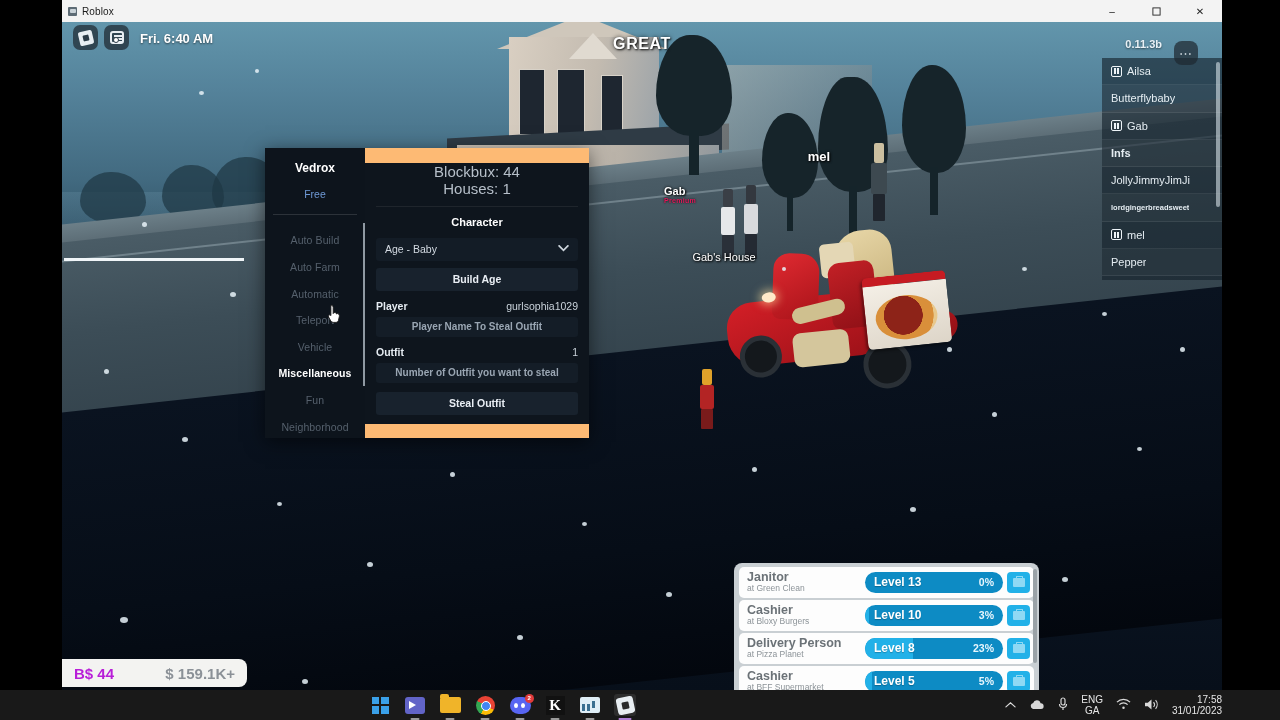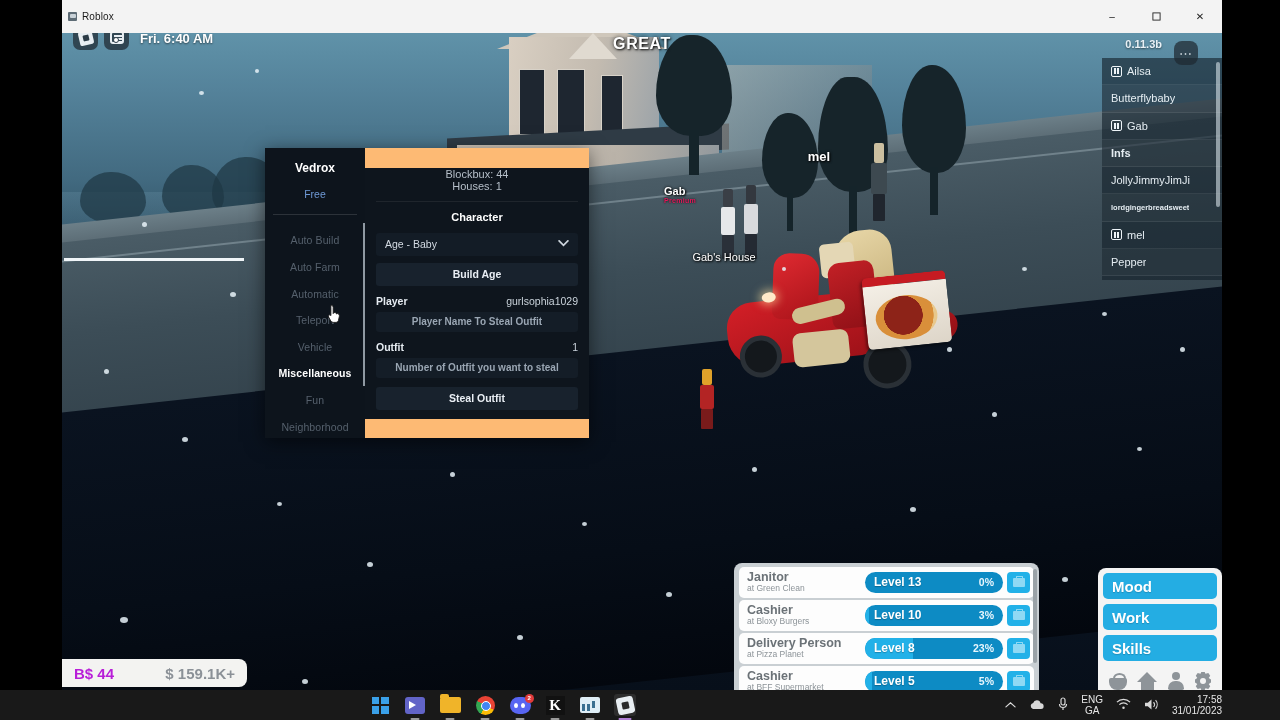--- a/index.html
+++ b/index.html
@@ -10,21 +10,21 @@
   }
   #screen { position: relative; width: 1280px; height: 720px; background: #000; }
 
   
   #roblox-window {
     position: absolute; left: 62px; top: 0; width: 1160px; height: 690px;
     overflow: hidden; background: #1b2a33;
   }
   
   #titlebar {
-    position: absolute; left: 0; top: 0; width: 1160px; height: 33px;
+    position: absolute; left: 0; top: 0; width: 1160px; height: 22px;
     background: #f3f3f3; display: flex; align-items: center;
     font-size: 10px; color: #1a1a1a; z-index: 60;
   }
   #titlebar .tb-icon {
     width: 9px; height: 9px; margin-left: 6px; margin-right: 5px;
     background: #5d6b75; border-radius: 1px; position: relative;
   }
   #titlebar .tb-icon:after{
     content:""; position:absolute; left:1.5px; top:2px; width:6px; height:4px;
     background:#c9d2d8; border-radius:1px;
@@ -221,21 +221,21 @@
   #vx-title { text-align:center; color:#fff; font-weight:700; font-size:12px; margin-top:15px; }
   #vx-sub { text-align:center; color:#6f9ad6; font-size:10.5px; margin-top:13px; }
   #vx-div { height:1px; background:rgba(255,255,255,.13); margin:14px 8px 0 8px; }
   #vx-menu { margin-top:12px; }
   .vx-item { text-align:center; color:#55606c; font-size:10.5px; padding:7.3px 0;
              letter-spacing:.1px; cursor:pointer; }
   .vx-item.active { color:#ffffff; font-weight:700; }
   #vx-track { position:absolute; right:0px; top:77px; width:2px; height:163px;
               background: rgba(225,235,245,.62); }
   #vx-main { flex:1 1 auto; background:#0e151d; padding:0 11px; position:relative; }
-  .vx-stat { text-align:center; color:#b6bfc9; font-size:11px; padding:0 0 0 0; }
+  .vx-stat { text-align:center; color:#b6bfc9; font-size:15px; padding:0 0 0 0; }
   .vx-sep { height:1px; background:rgba(255,255,255,.07); margin:9px 0 0 0; }
   .vx-head { text-align:center; color:#fff; font-weight:700; font-size:11px; margin:9px 0 10px; }
   .vx-select {
     background:#131c26; border-radius:3px; height:23px; display:flex; align-items:center;
     justify-content:space-between; padding:0 9px; color:#d3dae2; font-size:10.5px; margin-bottom:7px;
   }
   .vx-chev { color:#cdd5dd; font-size:9px; }
   .vx-btn {
     background:#18222d; border-radius:3px; height:23px; display:flex; align-items:center;
     justify-content:center; color:#e9eef4; font-size:10.5px; font-weight:700; margin-bottom:9px;
@@ -693,31 +693,20 @@
             <span class="job-lvl">Level 5</span>
             <span class="job-pct">5%</span>
           </div>
           <div class="job-icon">
               <span class="case"></span>
             </div>
         </div>
         <div id="jobs-scroll"></div>
       </div>
 
-      <div id="actions">
-        <div class="act-btn">Mood</div>
-        <div class="act-btn">Work</div>
-        <div class="act-btn">Skills</div>
-        <div id="act-icons">
-          <span class="ai ic-basket"></span>
-          <span class="ai ic-home"></span>
-          <span class="ai ic-person"></span>
-          <span class="ai ic-gear"></span>
-        </div>
-      </div>
 
     </div>
   </div>
 
   <div id="cash">
     <span class="bb">B$ 44</span>
     <span class="usd">$ 159.1K+</span>
   </div>
 
   <div id="taskbar">

